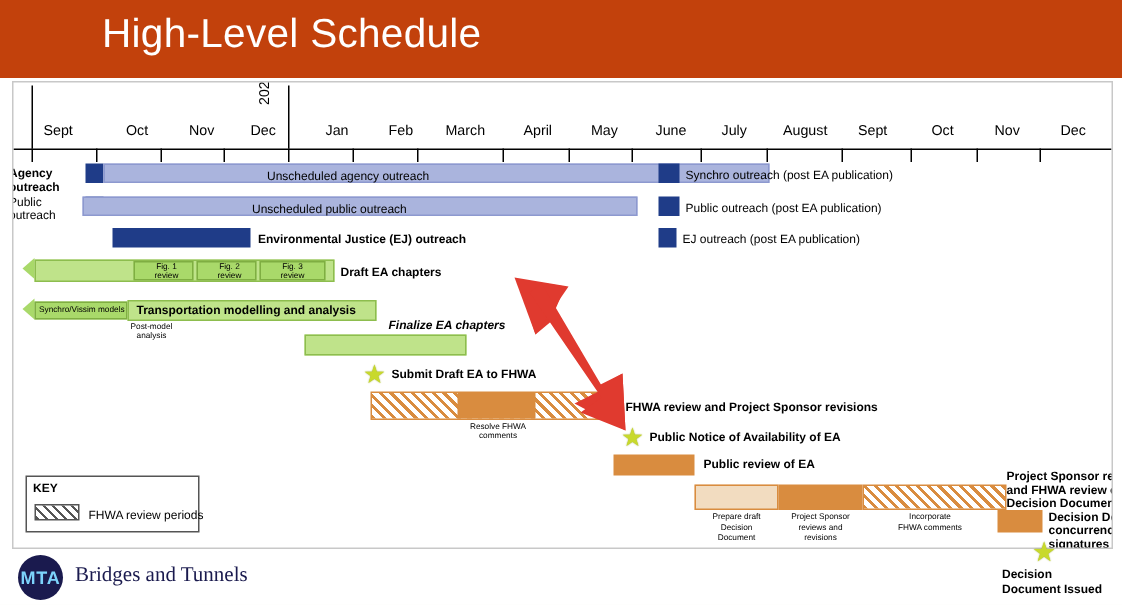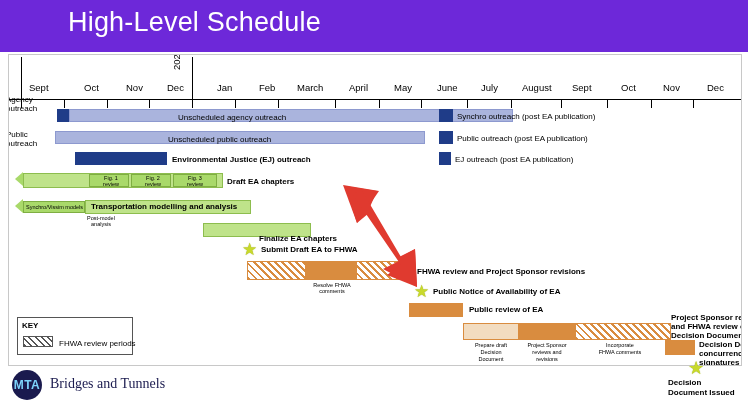--- a/index.html
+++ b/index.html
@@ -7,21 +7,21 @@
     width:748px;height:403px;
     background:#f2f2f0;
     font-family:"Liberation Sans",sans-serif;
     overflow:hidden;
   }
   #root{position:relative;width:748px;height:403px;background:#ffffff;}
 
   
   .title-bar{
     position:absolute;left:0;top:0;width:748px;height:52px;
-    background:#6d28d9;
+    background:#c2410c;
   }
   .title-text{
     position:absolute;left:68px;top:7px;
     color:#ffffff;font-size:27px;letter-spacing:0.2px;
     font-family:"Liberation Sans",sans-serif;font-weight:400;
   }
 
   
   .chart{
     position:absolute;left:8px;top:54px;width:732px;height:310px;
@@ -144,21 +144,21 @@
     <div class="month" style="left:513px;">August</div>
     <div class="tick" style="left:552px;"></div>
     <div class="month" style="left:563px;">Sept</div>
     <div class="tick" style="left:598px;"></div>
     <div class="month" style="left:612px;">Oct</div>
     <div class="tick" style="left:642px;"></div>
     <div class="month" style="left:654px;">Nov</div>
     <div class="tick" style="left:684px;"></div>
     <div class="month" style="left:698px;">Dec</div>
 
-    <div class="lbl" style="left:-3px;top:40px;white-space:pre;">Agency
+    <div class="lbl" style="left:-3px;top:56px;white-space:pre;font-weight:bold;">Agency
 outreach</div>
     <div class="bar navy" style="left:48px;top:54px;width:12px;"></div>
     <div class="bar lav" style="left:60px;top:54px;width:444px;">
       <div class="lbl" style="left:108px;top:2.5px;">Unscheduled agency outreach</div>
     </div>
     <div class="bar navy" style="left:430px;top:54px;width:14px;"></div>
     <div class="lbl" style="left:448px;top:57px;">Synchro outreach (post EA publication)</div>
 
     <div class="lbl" style="left:-3px;top:75px;white-space:pre;">Public
 outreach</div>
@@ -190,21 +190,21 @@
     <div class="arrow-left" style="left:6px;top:144px;"></div>
     <div class="bar green-d" style="left:14px;top:146px;width:62px;height:12px;">
       <div class="lbl" style="left:2px;top:2px;font-size:5.5px;">Synchro/Vissim models</div>
     </div>
     <div class="bar green" style="left:76px;top:145px;width:166px;height:14px;"></div>
     <div class="lbl bold" style="left:82px;top:147px;">Transportation modelling and analysis</div>
     <div class="lbl center" style="left:62px;top:160px;width:60px;white-space:pre;font-size:5.5px;">Post-model
 analysis</div>
 
     <div class="bar green" style="left:194px;top:168px;width:108px;height:14px;"></div>
-    <div class="lbl bold" style="left:250px;top:179px;">Finalize EA chapters</div>
+    <div class="lbl bold" style="left:250px;top:157px;font-style:italic;">Finalize EA chapters</div>
 
     <div class="star" style="left:233px;top:186px;">★</div>
     <div class="lbl bold" style="left:252px;top:190px;">Submit Draft EA to FHWA</div>
 
     <div class="bar hatch" style="left:238px;top:206px;width:164px;height:19px;"></div>
     <div class="bar orange" style="left:296px;top:207px;width:52px;height:17px;"></div>
     <div class="lbl bold" style="left:408px;top:212px;">FHWA review and Project Sponsor revisions</div>
     <div class="lbl center" style="left:292px;top:227px;width:62px;white-space:pre;font-size:5.5px;">Resolve FHWA
 comments</div>
 

